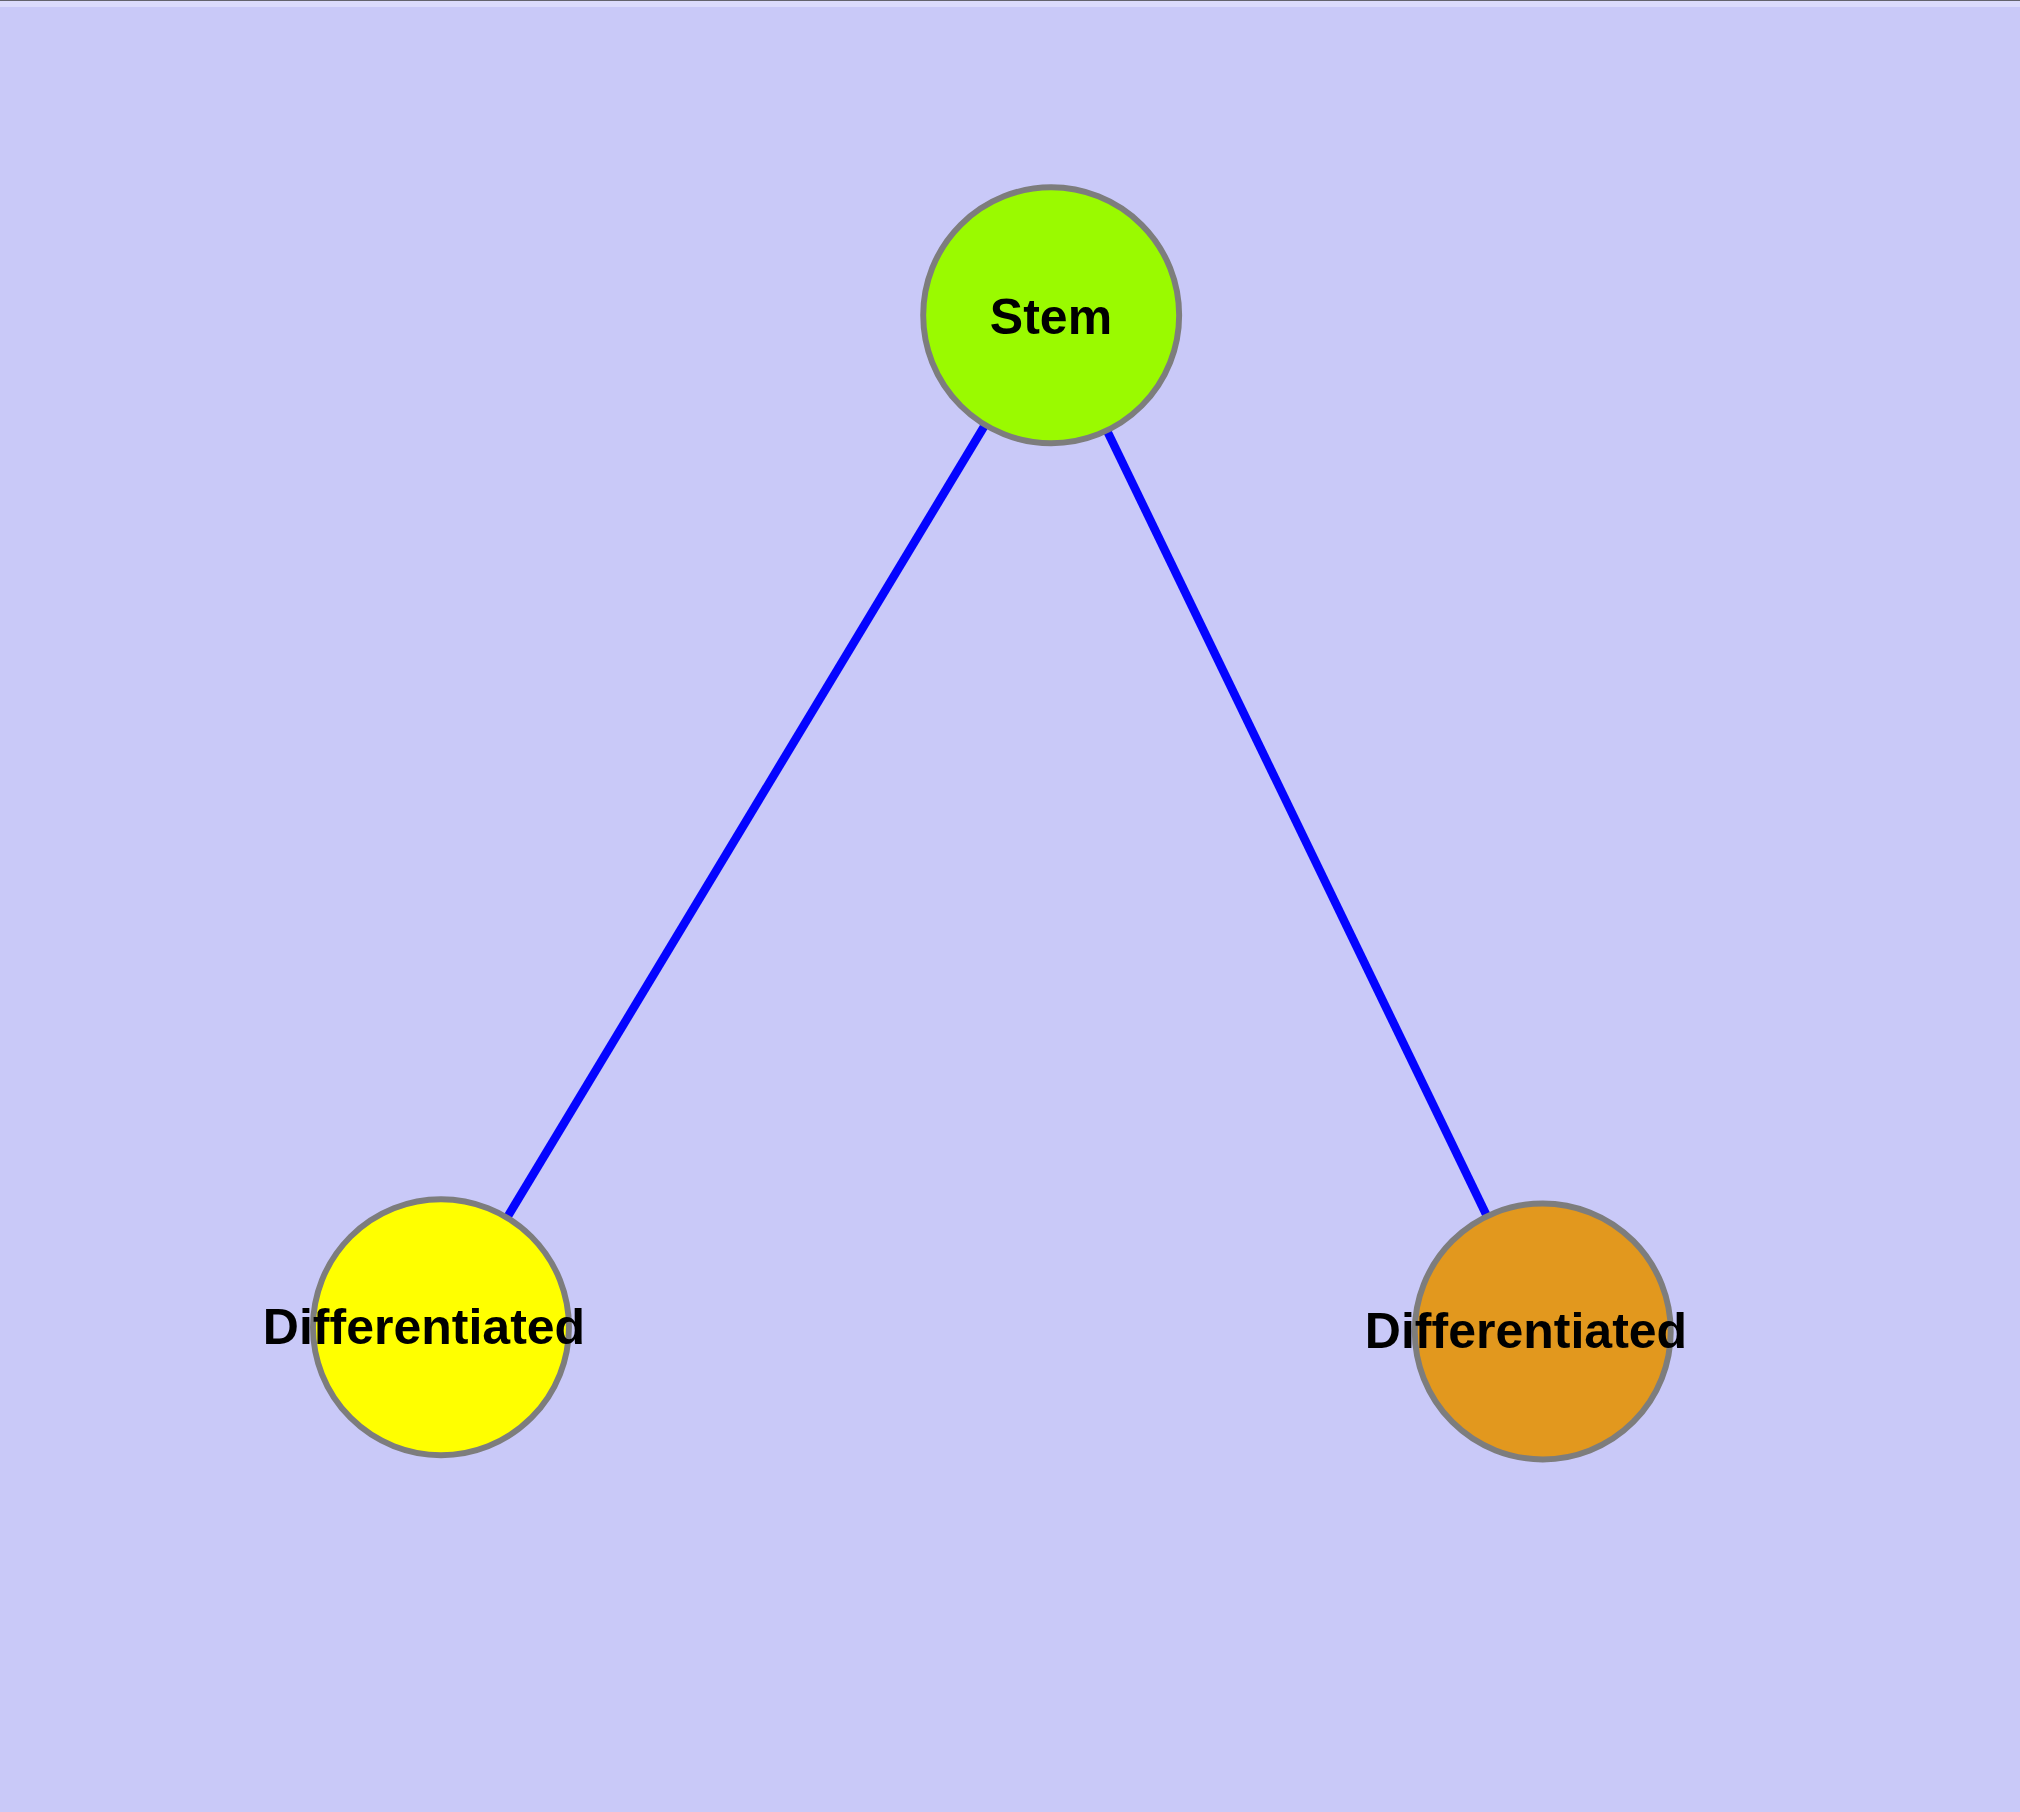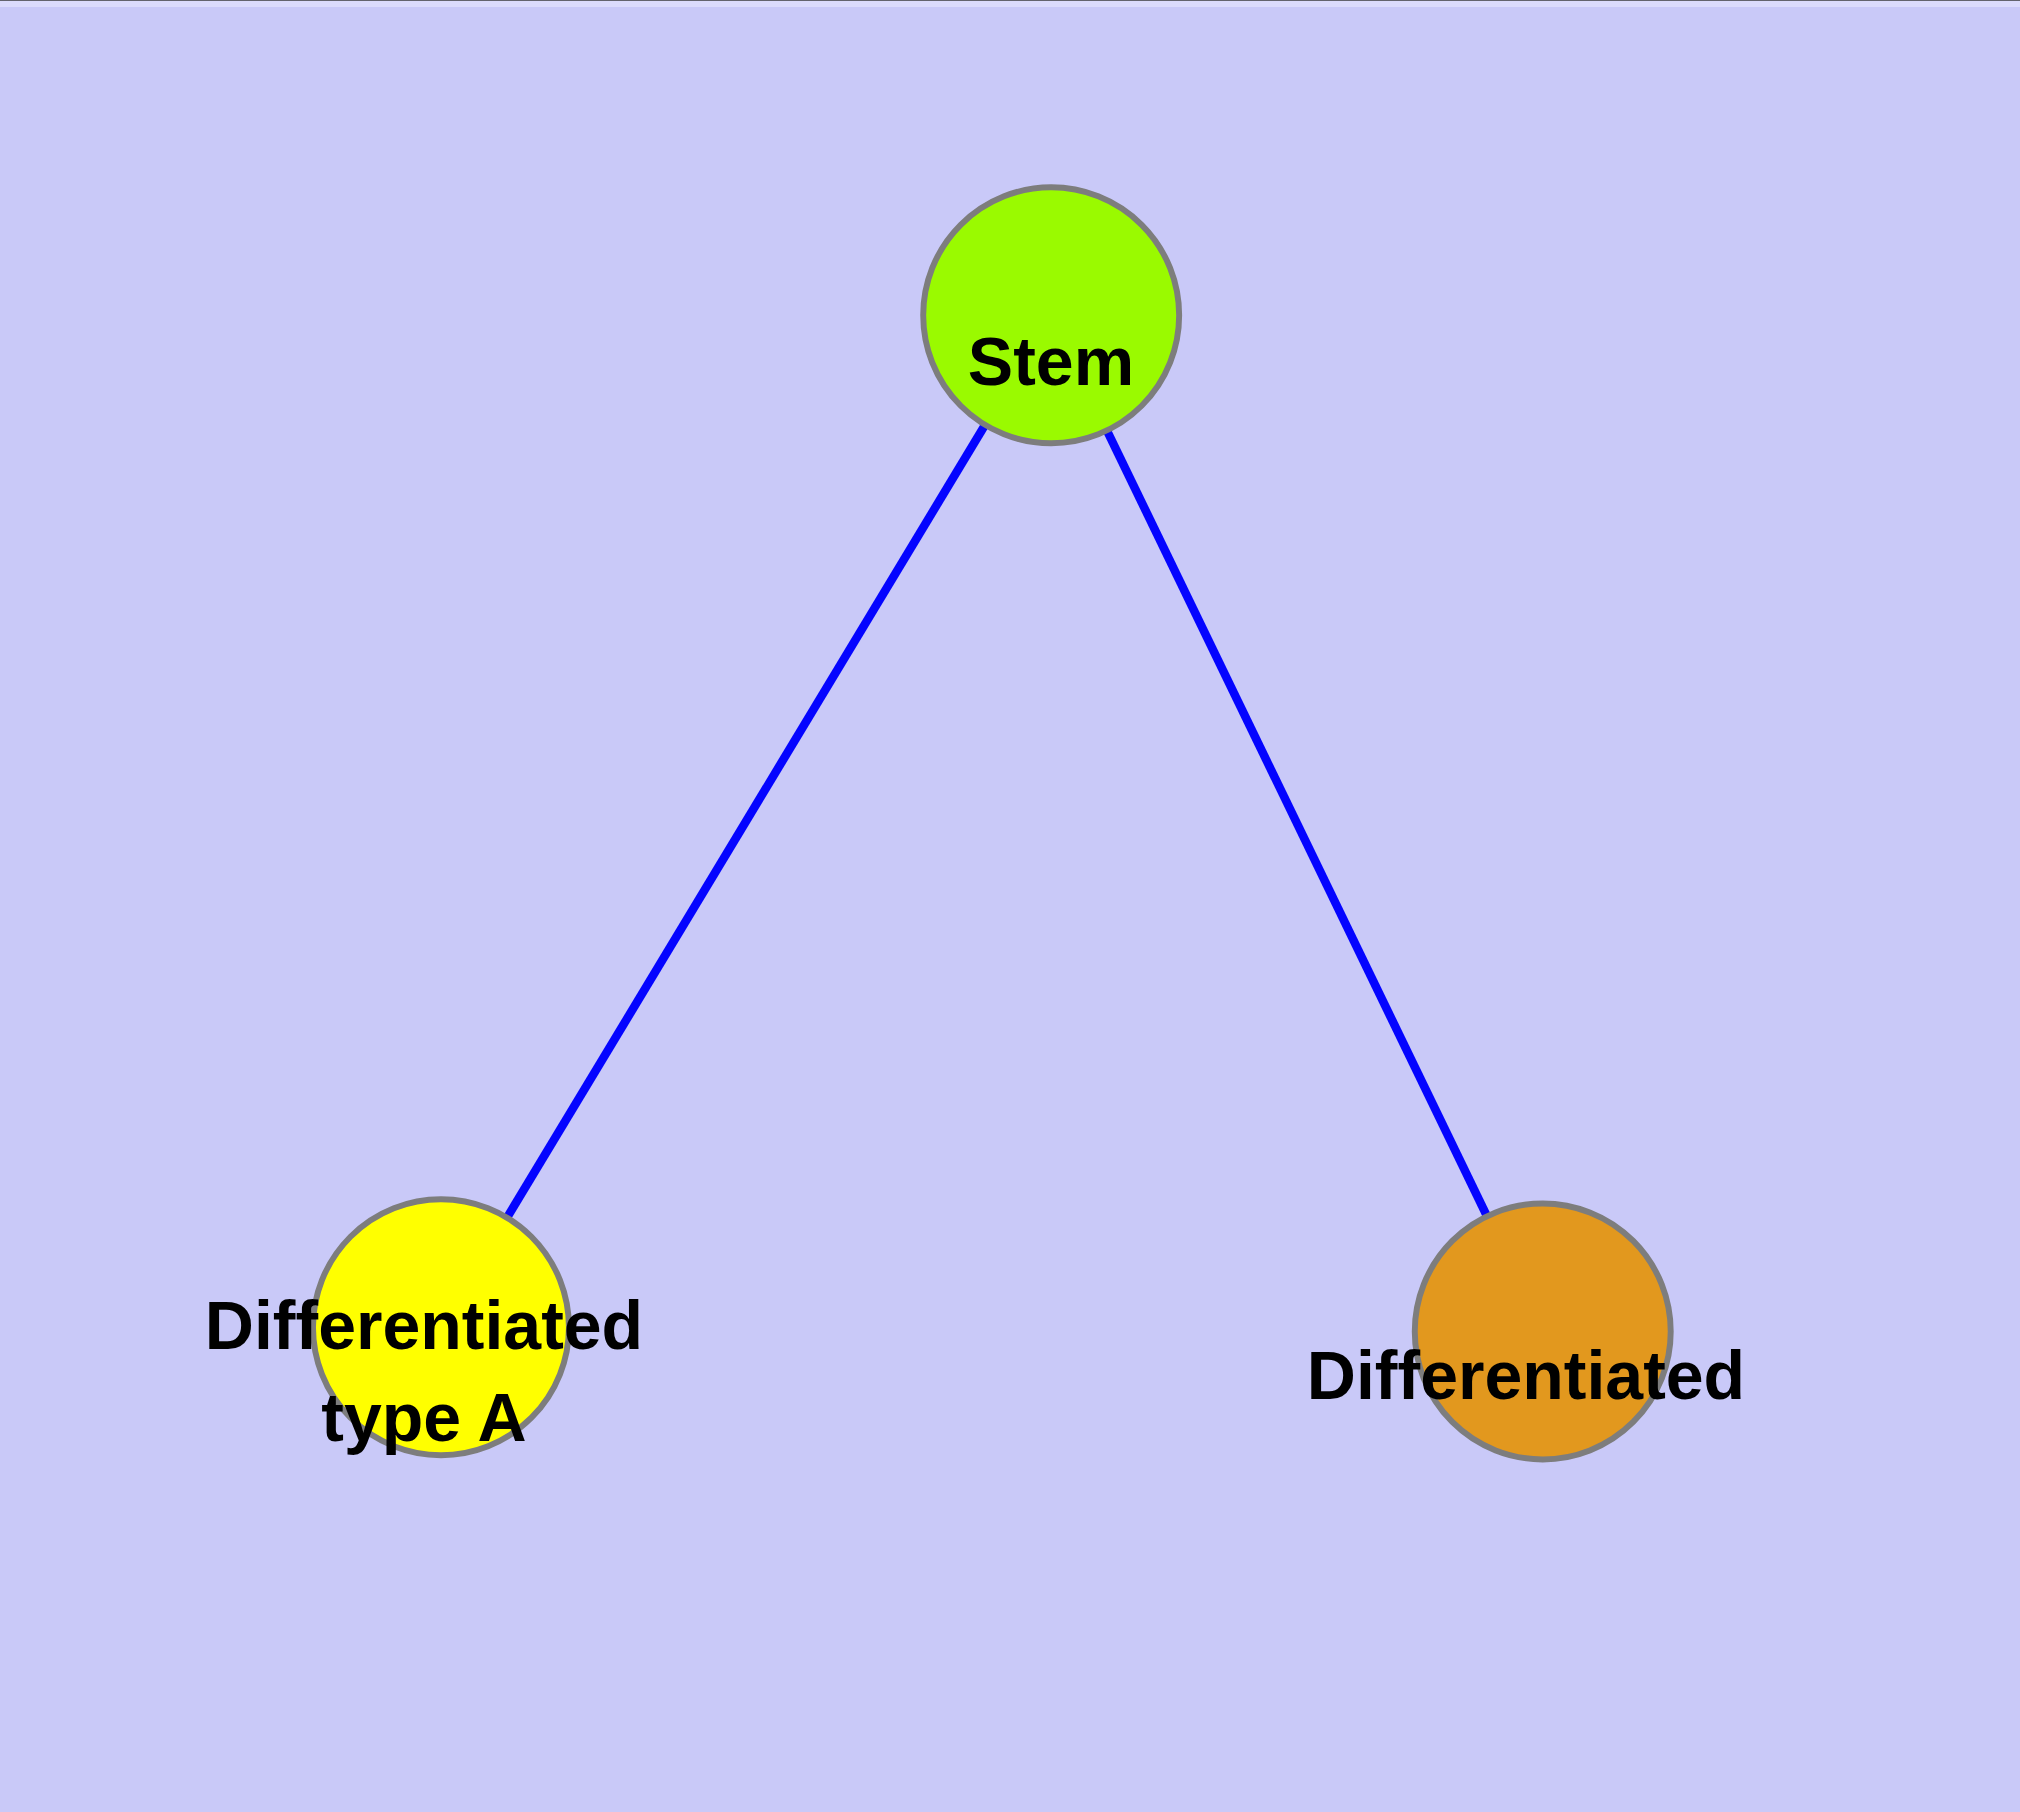--- a/index.html
+++ b/index.html
@@ -34,24 +34,23 @@
     z-index: 1;
   }
   .node-label {
     position: absolute;
     transform: translate(-50%, -50%);
     z-index: 2;
     text-align: center;
     white-space: nowrap;
     color: #000000;
     font-weight: bold;
-    font-size: 68px;
+    font-size: 50px;
     line-height: 92px;
     letter-spacing: 0px;
-    margin-top: 44px;
   }
 </style>
 </head>
 <body style="background: rgb(201, 201, 248);">
 
 <div class="canvas">
 
   <div class="top-strip"></div>
 
   <svg class="graph-layer" width="2021" height="1812" viewBox="0 0 2384 2138">
@@ -63,21 +62,20 @@
     <circle cx="520" cy="1566" r="151" fill="#FFFF00" stroke="#7D7D7D" stroke-width="7"></circle>
     <circle cx="1820" cy="1571" r="151" fill="#E2981E" stroke="#7D7D7D" stroke-width="7"></circle>
   </svg>
 
   <div class="node-label" style="left: 1051px; top: 317px; color: rgb(0, 0, 0);">
     <div>Stem</div>
   </div>
 
   <div class="node-label" style="left: 424px; top: 1327px; color: rgb(0, 0, 0);">
     <div>Differentiated</div>
-    <div>type A</div>
   </div>
 
   <div class="node-label" style="left: 1526px; top: 1331px; color: rgb(0, 0, 0);">
     <div>Differentiated</div>
   </div>
 
 </div>
 
 
 </body></html>

